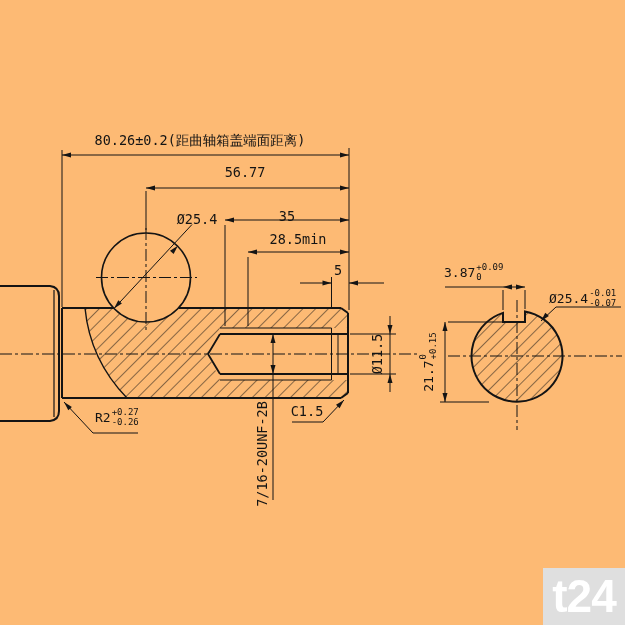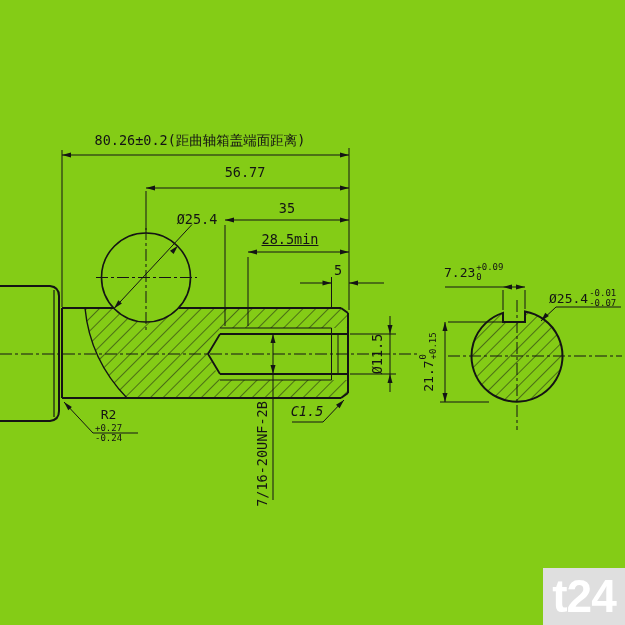--- a/index.html
+++ b/index.html
@@ -1,16 +1,16 @@
 <!DOCTYPE html>
 <html><head>
 <meta charset="utf-8">
 <style>
   html,body{margin:0;padding:0;background:#ffffff;}
-  #stage{position:relative;width:625px;height:625px;background:#84cc16;overflow:hidden;
+  #stage{position:relative;width:625px;height:625px;background:#fdba74;overflow:hidden;
          font-family:"DejaVu Sans Mono","DejaVu Sans",monospace;color:#141414;}
   svg{position:absolute;left:0;top:0;}
   .dimtext{position:absolute;white-space:nowrap;font-size:13px;color:#141414;letter-spacing:0px;}
   .big{font-size:13.5px;}
   .ctr{transform:translate(-50%,-50%);}
   .rot{transform:translate(-50%,-50%) rotate(-90deg);}
   .dimstack{display:flex;flex-direction:row;align-items:center;gap:1px;}
   .tol{display:inline-flex;flex-direction:column;font-size:9px;line-height:1.15;justify-content:center;}
   .tol span{display:block;}
   #watermark{position:absolute;left:543px;top:568px;width:82px;height:57px;background:#dfdfdf;
@@ -128,38 +128,38 @@
       <polygon points="445,322 442.5,331 447.5,331"></polygon>
       <polygon points="445,402 442.5,393 447.5,393"></polygon>
       <polygon points="503,287 512,284.5 512,289.5"></polygon>
       <polygon points="525,287 516,284.5 516,289.5"></polygon>
       <polygon points="541,321 545.3,312.7 548.9,316.1"></polygon>
     </g>
   </svg>
 
   <div class="dimtext big ctr" style="left:200px;top:141px;">80.26±0.2(距曲轴箱盖端面距离)</div>
   <div class="dimtext big ctr" style="left:245px;top:172px;text-align:center;">56.77</div>
-  <div class="dimtext big ctr" style="left:287px;top:208px;">35</div>
-  <div class="dimtext big ctr" style="left:290px;top:239px;text-decoration:underline;">28.5min</div>
+  <div class="dimtext big ctr" style="left:287px;top:216px;">35</div>
+  <div class="dimtext big ctr" style="left:298px;top:239px;">28.5min</div>
   <div class="dimtext big ctr" style="left:338px;top:270px;">5</div>
   <div class="dimtext big ctr" style="left:197px;top:219px;">Ø25.4</div>
-  <div class="dimtext big ctr" style="left:307px;top:411px;font-style:italic;">C1.5</div>
+  <div class="dimtext big ctr" style="left:307px;top:411px;">C1.5</div>
   <div class="dimtext big rot" style="left:262px;top:454px;">7/16-20UNF-2B</div>
   <div class="dimtext big rot" style="left:377px;top:354px;">Ø11.5</div>
 
-  <div class="dimtext dimstack" style="left:95px;top:407px;flex-direction:column;">
+  <div class="dimtext dimstack" style="left:95px;top:407px;">
     <span>R2</span>
     <span class="tol">
       <span>+0.27</span>
-      <span>-0.24</span>
+      <span>-0.26</span>
     </span>
   </div>
 
   <div class="dimtext dimstack" style="left:444px;top:262px;">
-    <span>7.23</span>
+    <span>3.87</span>
     <span class="tol">
       <span>+0.09</span>
       <span>0</span>
     </span>
   </div>
 
   <div class="dimtext dimstack" style="left:549px;top:288px;">
     <span>Ø25.4</span>
     <span class="tol">
       <span>-0.01</span>

